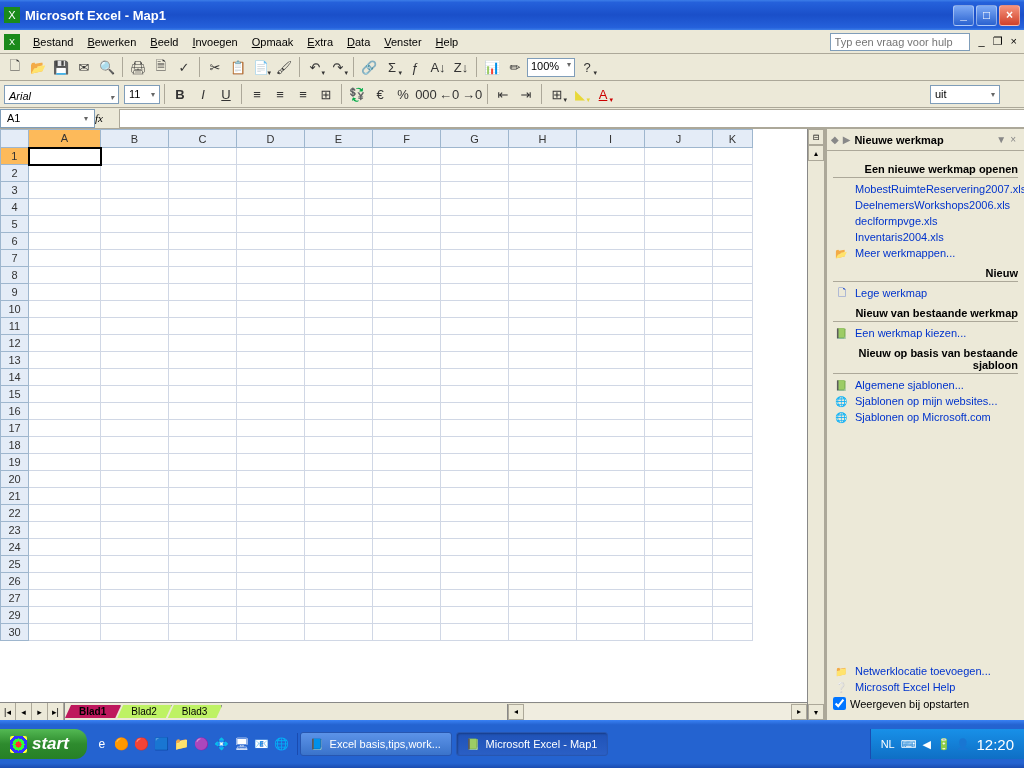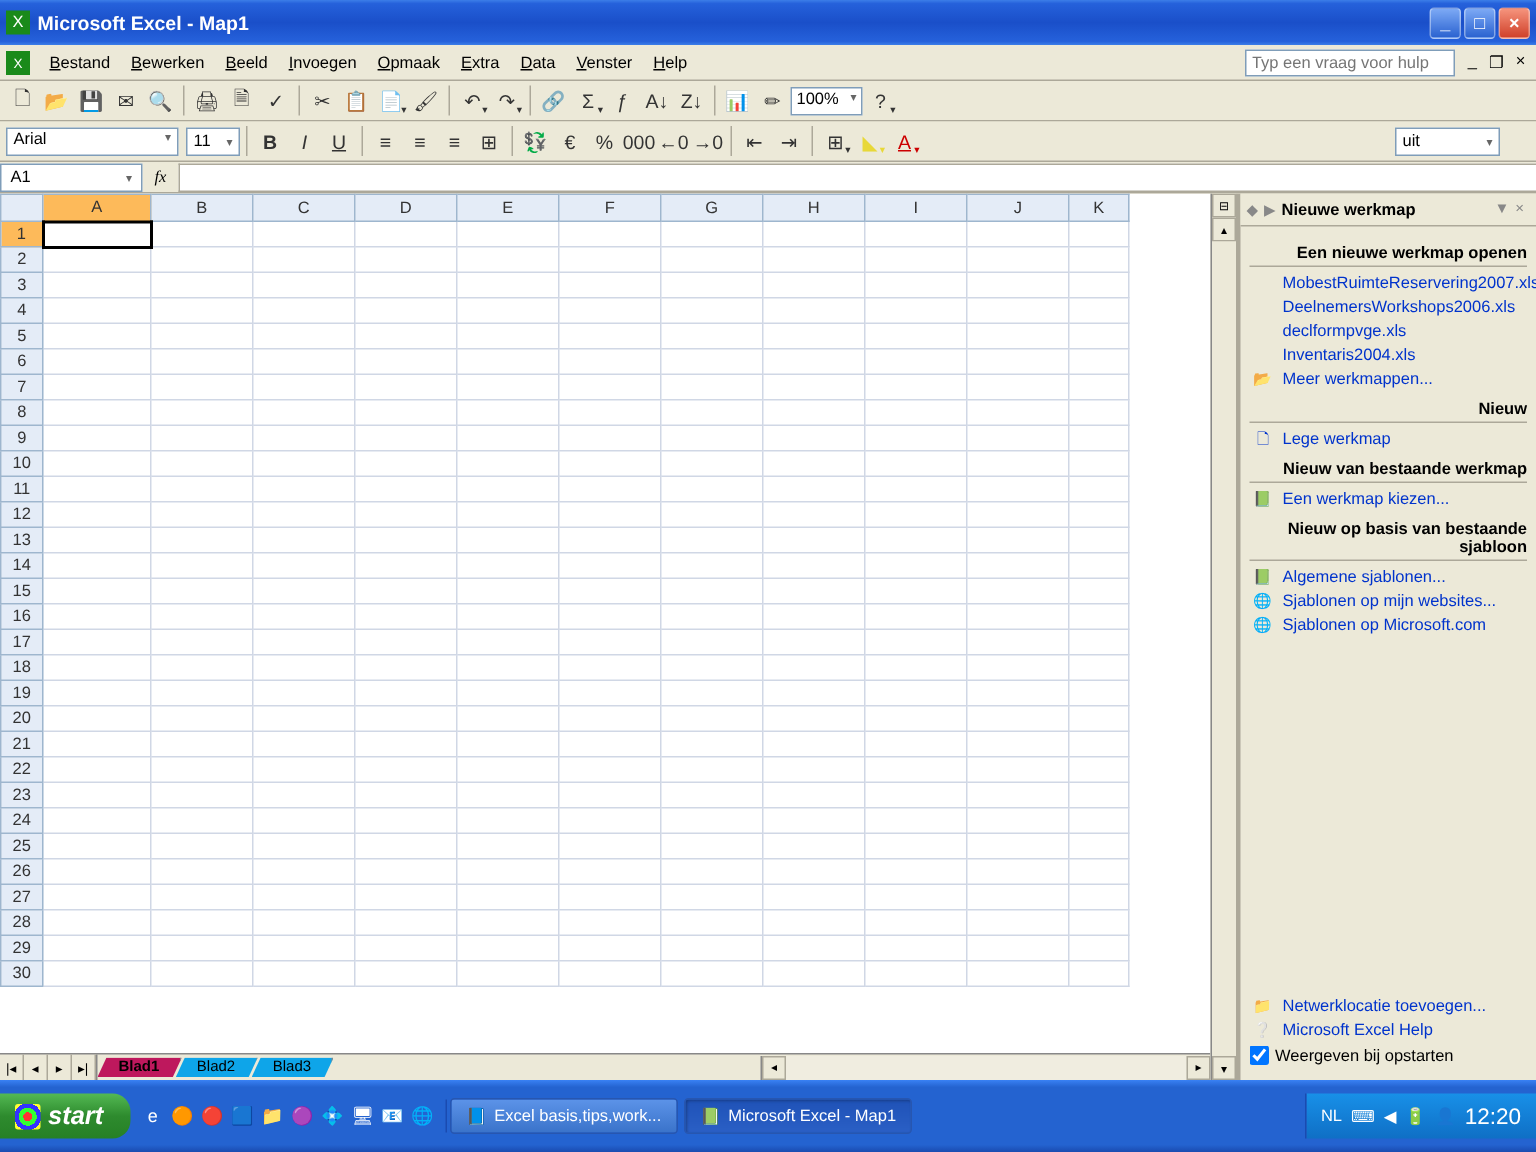--- a/index.html
+++ b/index.html
@@ -26,29 +26,29 @@
 
 
 .toolbar { height: 27px; background: #ece9d8; display: flex; align-items: center; padding: 0 4px; border-bottom: 1px solid #aca899; gap: 1px; }
 .tbtn { width: 22px; height: 22px; display: flex; align-items: center; justify-content: center; cursor: pointer; font-size: 13px; color: #333; position: relative; }
 .tbtn.dd::after { content: '▾'; font-size: 7px; position: absolute; right: 1px; bottom: 1px; }
 .tsep { width: 1px; height: 20px; background: #aca899; margin: 0 3px; }
 .zoombox { width: 48px; height: 19px; border: 1px solid #7f9db9; background: white; font-size: 11px; padding: 1px 3px; display: flex; align-items: flex-start; }
 
 
 .fmtbar { height: 27px; background: #ece9d8; display: flex; align-items: center; padding: 0 4px; border-bottom: 1px solid #aca899; gap: 1px; }
-.fontbox { width: 115px; height: 19px; border: 1px solid #7f9db9; background: white; font-size: 11px; padding: 1px 4px; display: flex; align-items: flex-start; }
+.fontbox { width: 115px; height: 19px; border: 1px solid #7f9db9; background: white; font-size: 11px; padding: 1px 4px; display: flex; align-items: flex-end; font-style: italic; }
 .sizebox { width: 36px; height: 19px; border: 1px solid #7f9db9; background: white; font-size: 11px; padding: 1px 4px; display: flex; align-items: center; margin-left: 4px; }
 .dropdown-arrow { margin-left: auto; font-size: 8px; color: #666; }
 .wrapbox { width: 70px; height: 19px; border: 1px solid #7f9db9; background: white; font-size: 11px; padding: 1px 4px; display: flex; align-items: center; margin-left: auto; margin-right: 20px; }
 
 
 .formulabar { height: 21px; background: #ece9d8; display: flex; align-items: center; border-bottom: 1px solid #aca899; }
 .namebox { width: 95px; height: 19px; border: 1px solid #7f9db9; background: white; font-size: 11px; padding: 1px 6px; display: flex; align-items: center; font-family: Arial; }
-.fx { width: 24px; text-align: center; font-style: italic; font-size: 11px; font-family: "Times New Roman"; cursor: pointer; }
+.fx { width: 24px; text-align: left; font-style: italic; font-size: 11px; font-family: "Times New Roman"; cursor: pointer; }
 .formulainput { flex: 1; height: 19px; border: 1px solid #aca899; border-right: none; background: white; }
 
 
 .main { flex: 1; display: flex; overflow: hidden; }
 .sheet { flex: 1; display: flex; flex-direction: column; overflow: hidden; background: white; }
 
 
 .grid-area { flex: 1; overflow: hidden; position: relative; }
 .grid { border-collapse: collapse; font-size: 11px; font-family: Arial; }
 .grid th { background: #e4ecf7; border: 1px solid #9eb6ce; font-weight: normal; color: #333; font-size: 11px; }
@@ -56,21 +56,21 @@
 .grid th.col { height: 18px; }
 .grid th.row { width: 28px; }
 .grid th.col.sel, .grid th.row.sel { background: #fdba5a; }
 .grid td { border: 1px solid #d0d7e5; height: 17px; background: white; }
 .grid td.active { border: 2px solid black !important; }
 
 
 .sheettabs { height: 18px; background: #ece9d8; display: flex; align-items: center; font-size: 10px; border-top: 1px solid #888; }
 .tabnav { display: flex; border-right: 1px solid #888; }
 .tabnav span { width: 16px; height: 17px; display: flex; align-items: center; justify-content: center; cursor: pointer; font-size: 9px; border-right: 1px solid #aca899; }
-.tab { padding: 1px 10px; background: #0ea5e9; border-right: 1px solid #888; cursor: pointer; position: relative; clip-path: polygon(6px 0, 100% 0, calc(100% - 6px) 100%, 0 100%); margin-left: -4px; padding-left: 14px; padding-right: 14px; }
+.tab { padding: 1px 10px; background: #bef264; border-right: 1px solid #888; cursor: pointer; position: relative; clip-path: polygon(6px 0, 100% 0, calc(100% - 6px) 100%, 0 100%); margin-left: -4px; padding-left: 14px; padding-right: 14px; }
 .tab.active { background: #be185d; font-weight: bold; z-index: 1; }
 .tabscroll { flex: 1; height: 16px; background: #ece9d8; display: flex; align-items: center; }
 .hscroll { width: 300px; height: 16px; background: #ece9d8; border-left: 1px solid #888; display: flex; }
 .hscroll .sb, .vscroll .sb { background: #ece9d8; border: 1px solid #aca899; display: flex; align-items: center; justify-content: center; font-size: 8px; }
 
 
 .vscroll { width: 17px; background: #ece9d8; display: flex; flex-direction: column; border-left: 1px solid #888; }
 .vscroll .track { flex: 1; background: #ece9d8; }
 
 
@@ -589,34 +589,20 @@
               <td></td>
               <td></td>
               <td></td>
               <td></td>
               <td></td>
               <td></td>
               <td></td>
             </tr>
             <tr>
               <th class="row">27</th>
-              <td></td>
-              <td></td>
-              <td></td>
-              <td></td>
-              <td></td>
-              <td></td>
-              <td></td>
-              <td></td>
-              <td></td>
-              <td></td>
-              <td></td>
-            </tr>
-            <tr>
-              <th class="row">28</th>
               <td></td>
               <td></td>
               <td></td>
               <td></td>
               <td></td>
               <td></td>
               <td></td>
               <td></td>
               <td></td>
               <td></td>

